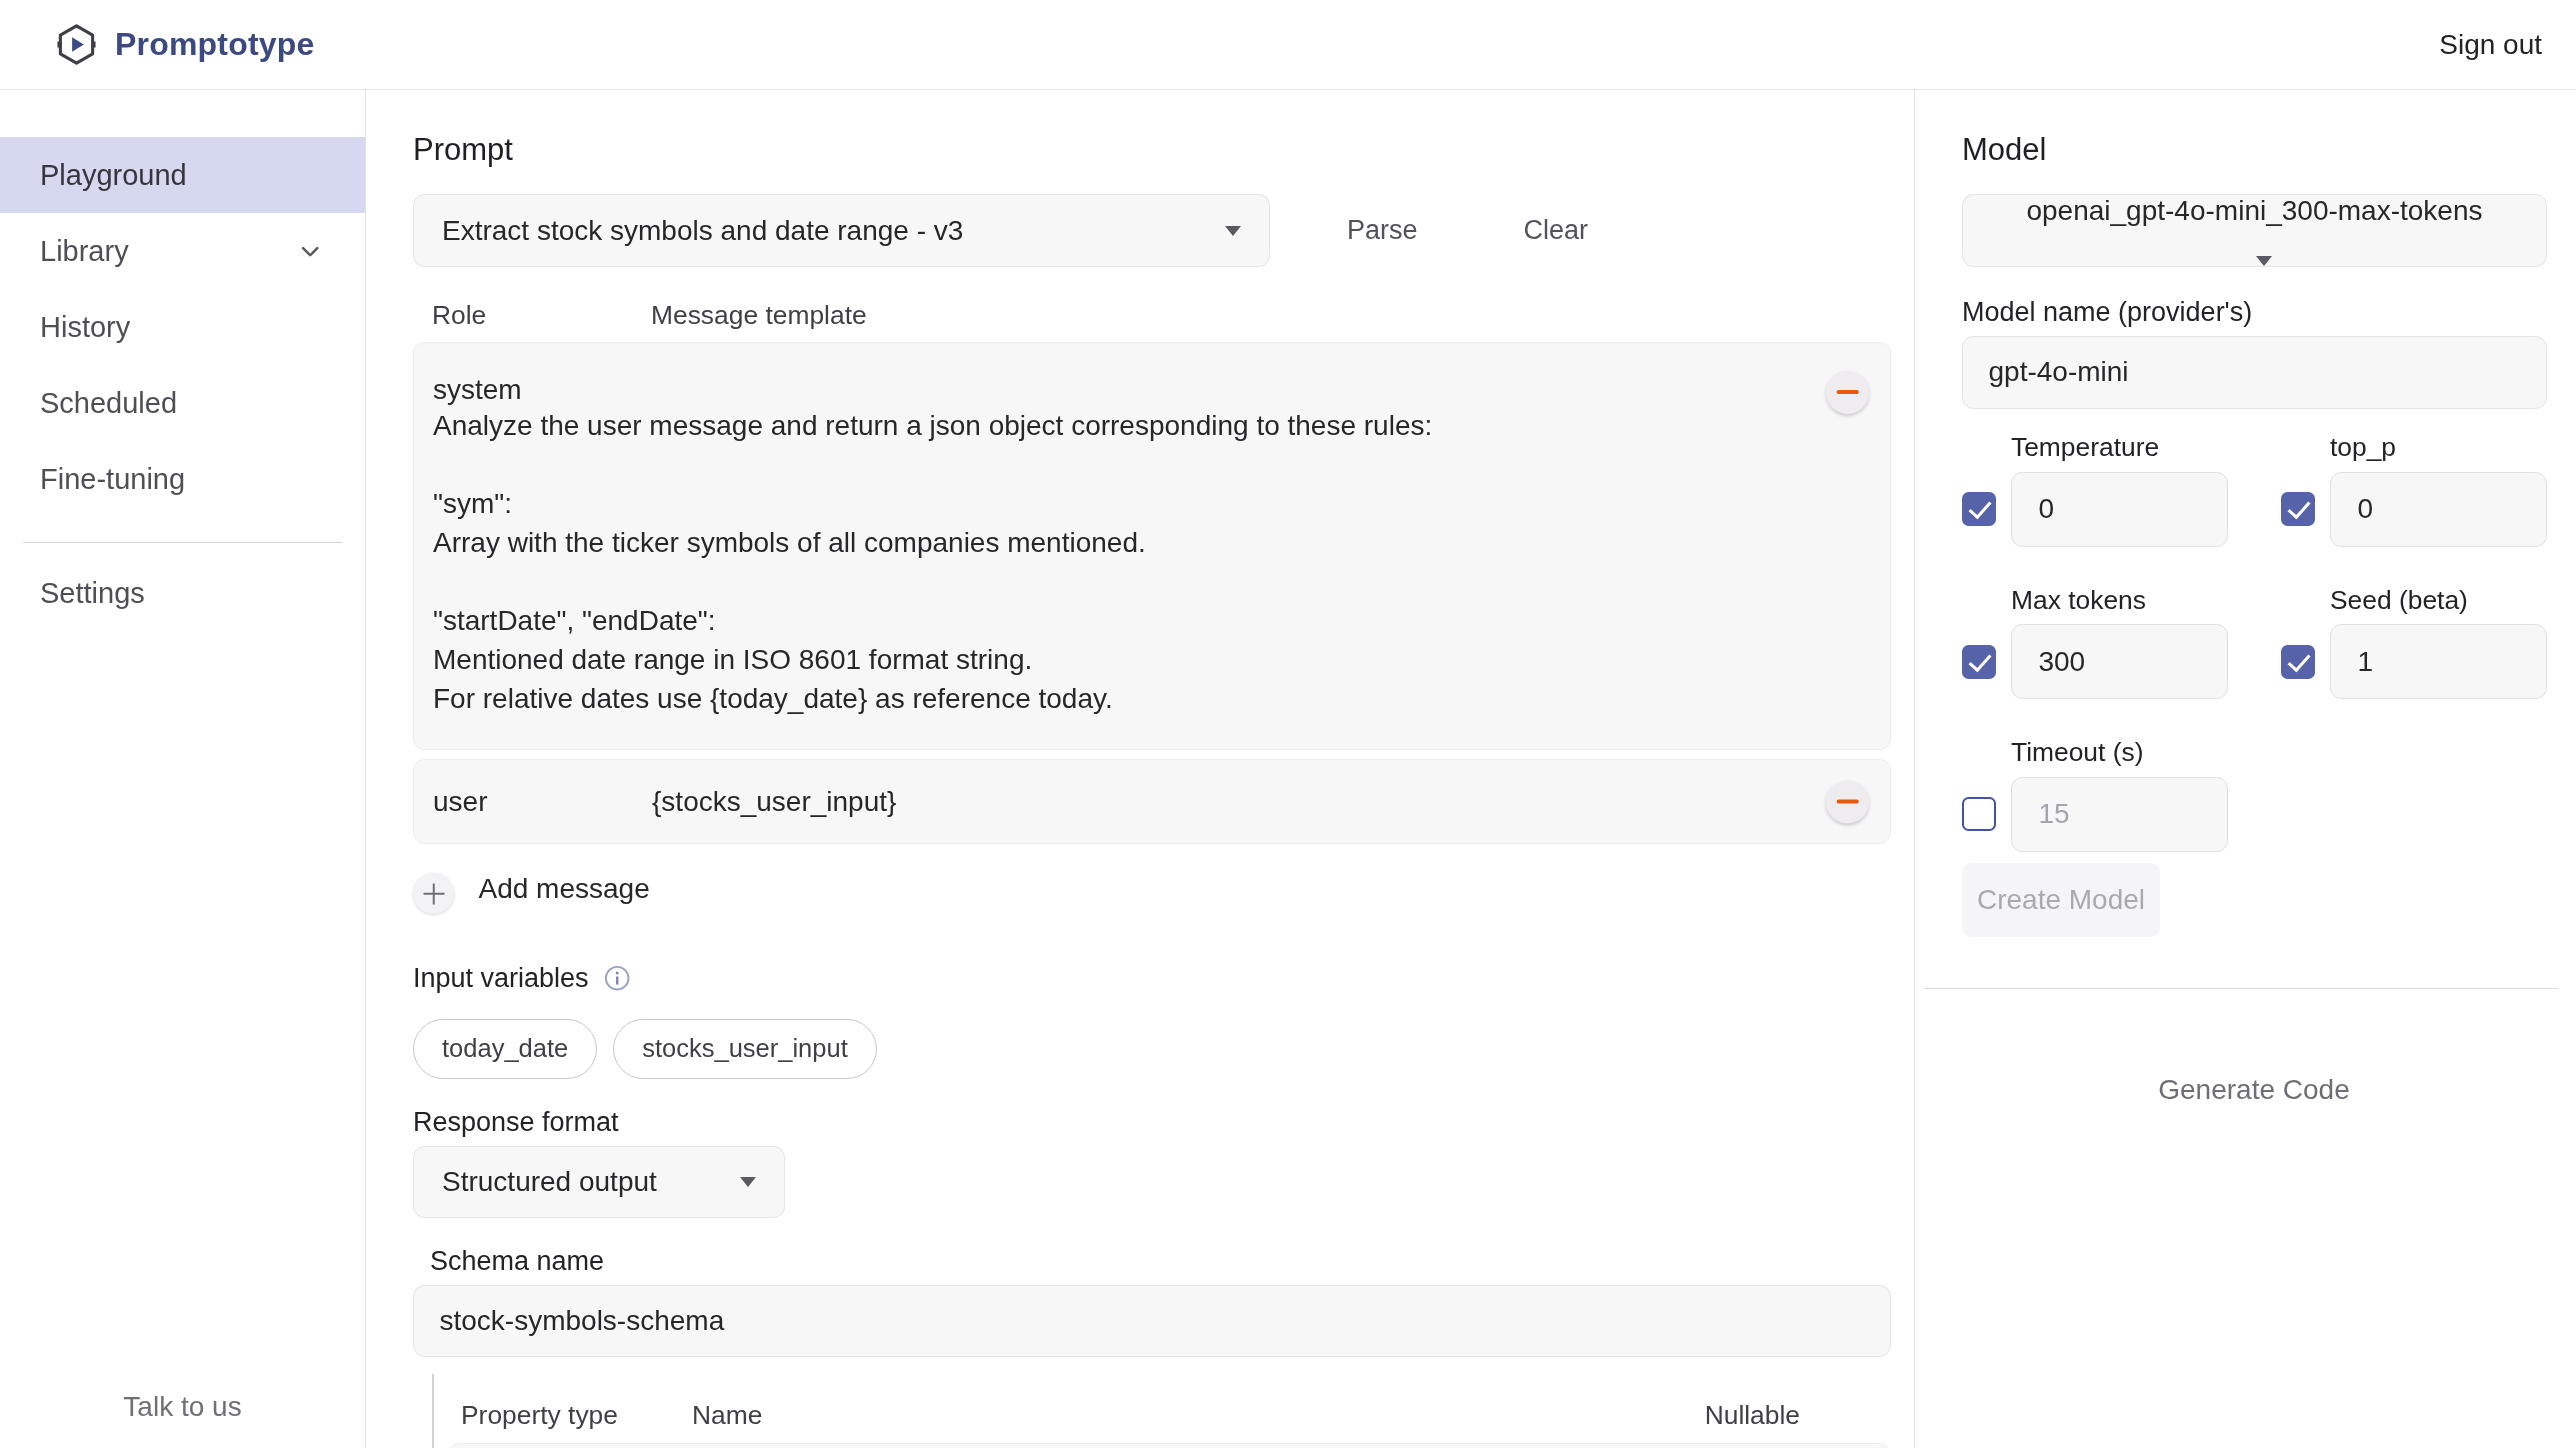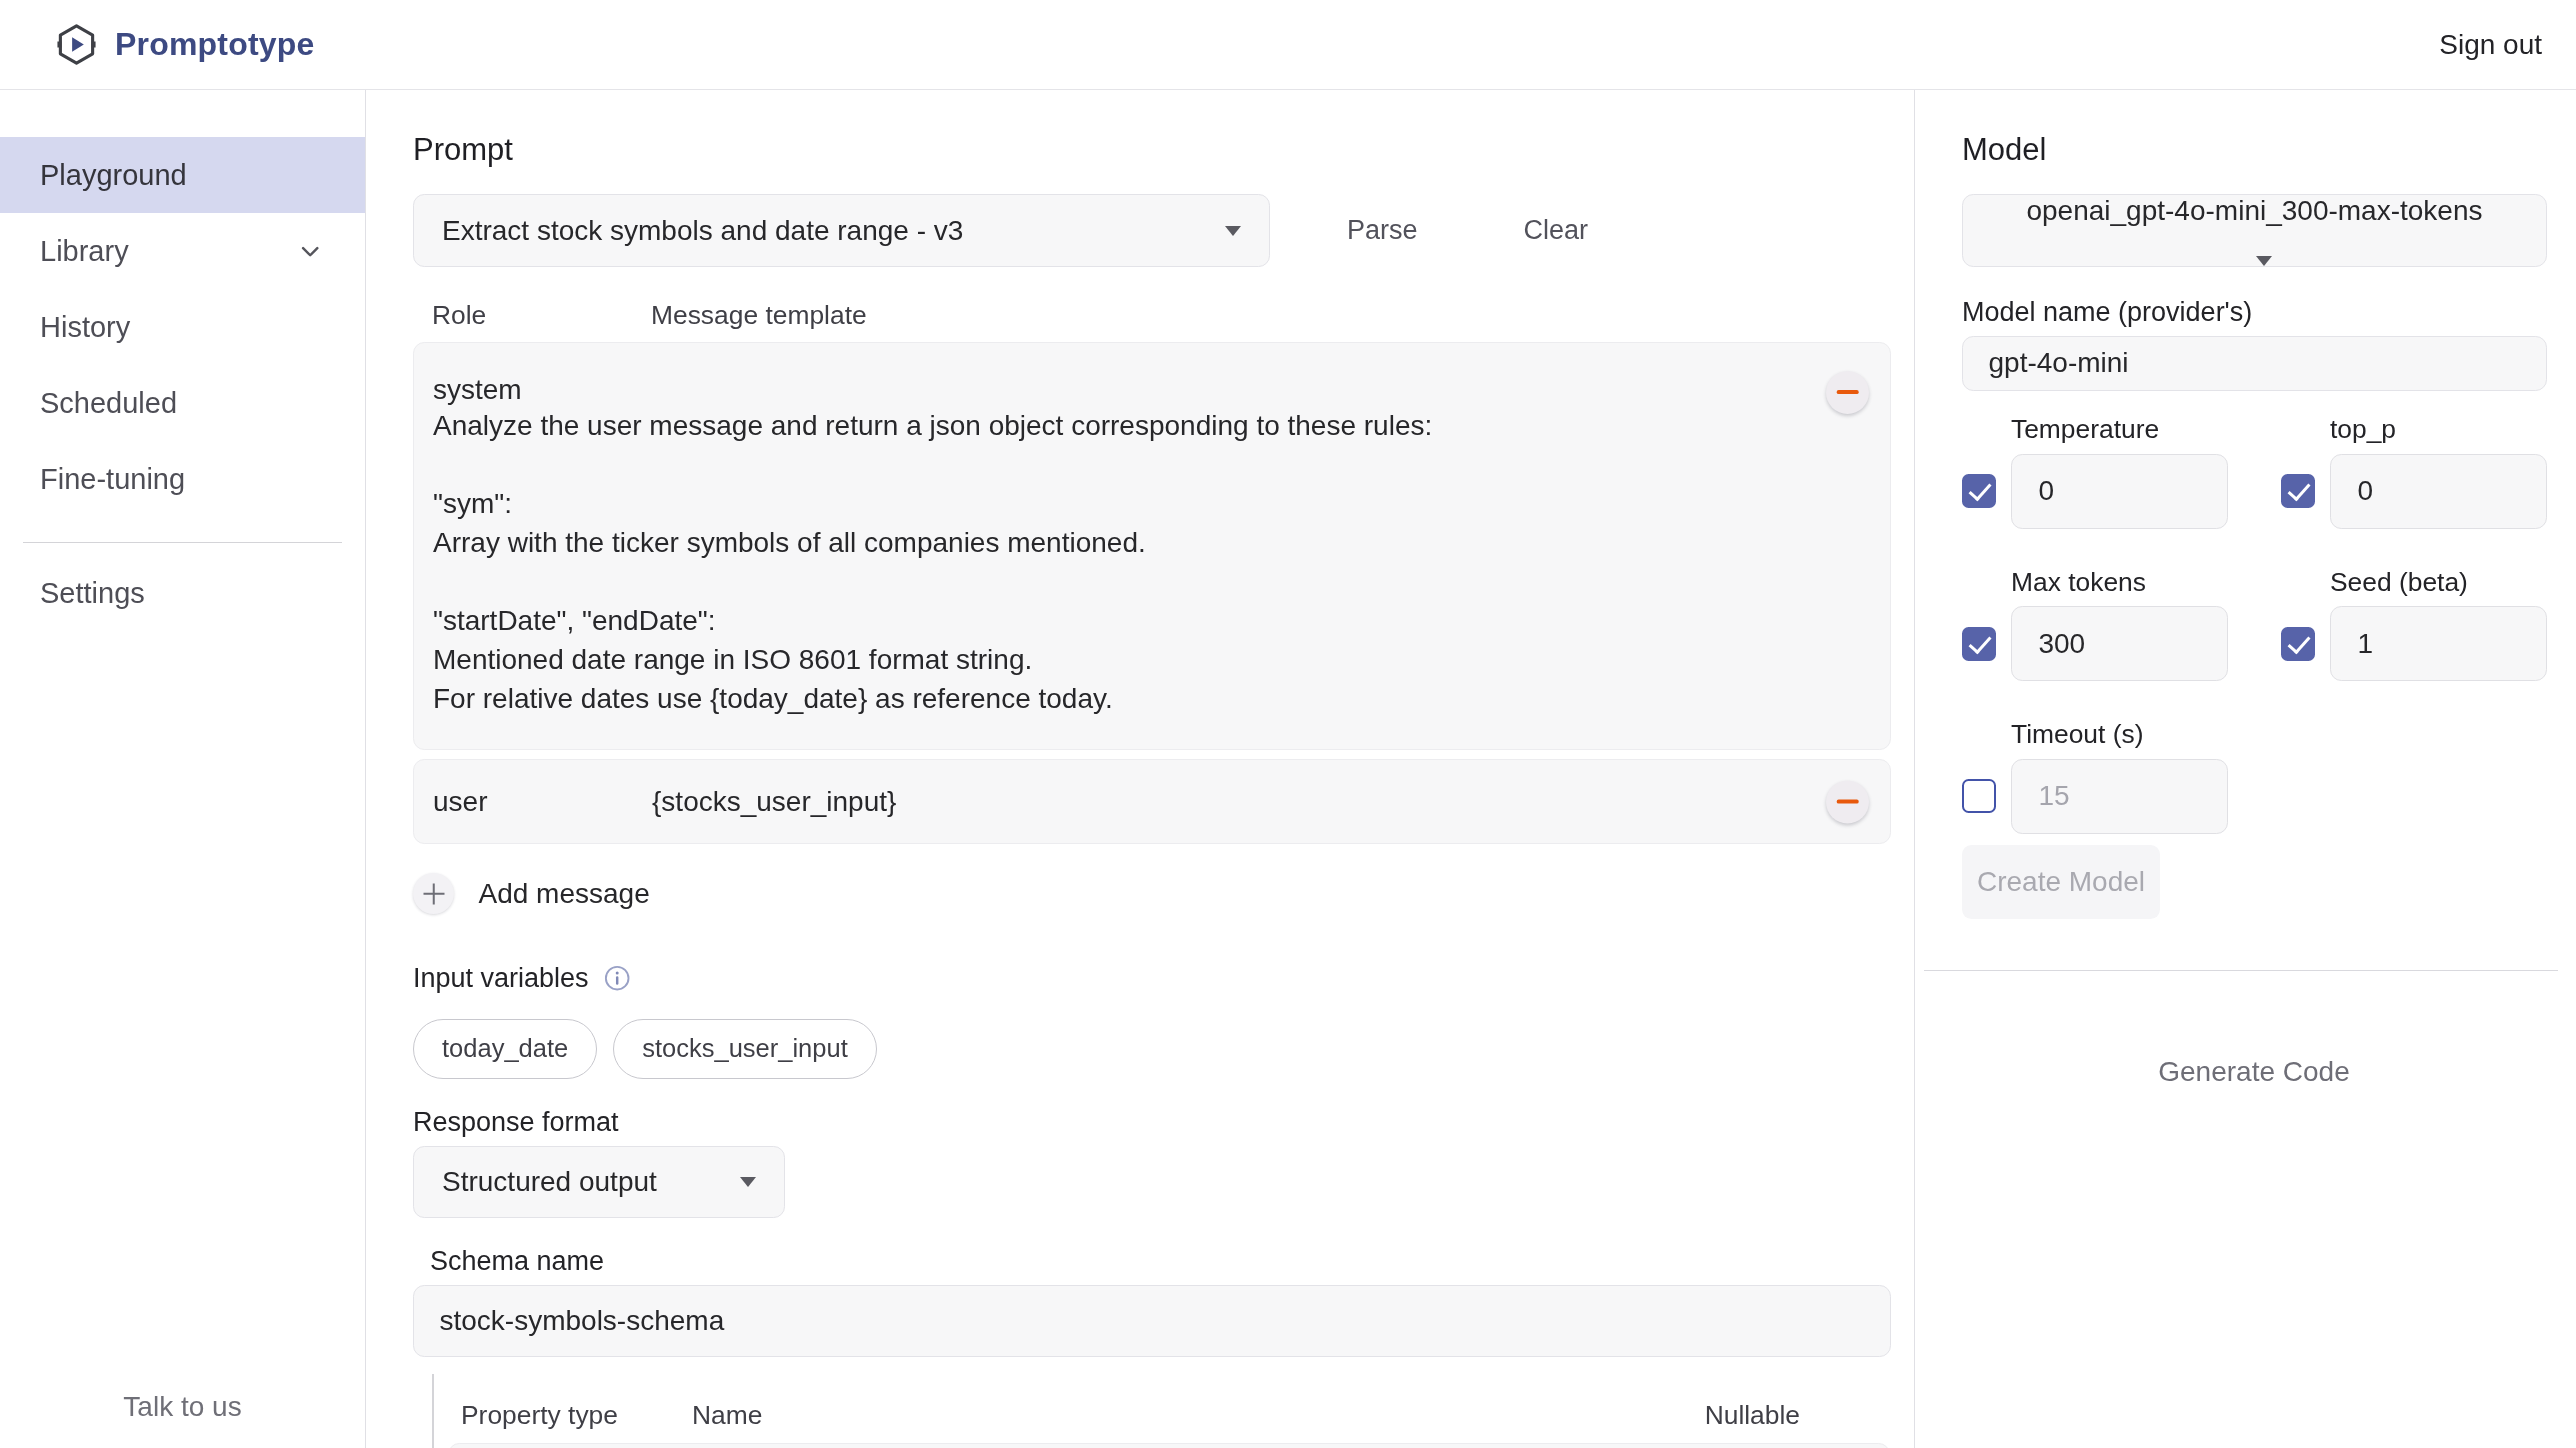--- a/index.html
+++ b/index.html
@@ -53,21 +53,21 @@
   .msg-lines { flex:1; }
   .msg-line { font-size:28px; line-height:39px; min-height:39px; color:#27272a; }
 
   .round-btn { width:43px; height:43px; border-radius:50%; background:#efecf0;
                box-shadow:0 1.9px 3.8px rgba(40,40,60,.22); position:relative; cursor:pointer; flex:none; }
   .round-btn::after { content:""; position:absolute; left:50%; top:50%; transform:translate(-50%,-50%);
                       width:22.6px; height:3.8px; border-radius:1.9px; background:#e8590c; }
   .msg-card.system .round-btn { position:absolute; right:21px; top:28px; }
   .msg-card.user .round-btn { position:absolute; right:21px; top:50%; transform:translateY(-50%); }
 
-  .add-row { display:flex; align-items:center; margin-top:29px; gap:24.5px; }
+  .add-row { display:flex; align-items:flex-start; margin-top:29px; gap:24.5px; }
   .plus-btn { width:41px; height:41px; border-radius:50%; background:#f3f2f5;
               box-shadow:0 0.9px 2.8px rgba(40,40,60,.18); position:relative; cursor:pointer; flex:none; }
   .plus-btn::before, .plus-btn::after { content:""; position:absolute; background:#6e6e76; left:50%; top:50%; }
   .plus-btn::before { width:21px; height:2.5px; transform:translate(-50%,-50%); }
   .plus-btn::after { width:2.5px; height:21px; transform:translate(-50%,-50%); }
   .add-label { font-size:28px; color:#27272a; }
 
   .iv-row { display:flex; align-items:center; gap:15px; margin-top:49px; }
   .iv-label { font-size:27px; color:#232327; }
   .chips { display:flex; gap:16px; margin-top:24.5px; }
@@ -101,21 +101,21 @@
   .checkbox.checked { background:#5763a9; border-color:#5763a9; }
   .checkbox.checked::after { content:""; position:absolute; left:10.4px; top:2.8px; width:9.4px; height:18px;
                              border:solid #fff; border-width:0 3.4px 3.4px 0; transform:rotate(42deg); }
   .checkbox.small { width:28px; height:28px; border-radius:5.7px; }
 
   
   .panel { position:absolute; left:1914px; top:90px; width:662px; height:1359px;
            border-left:0.9px solid #e0e0e5; padding:0 30px 0 47px; }
   .panel .dd { width:585px; margin-top:26.4px;flex-direction:column; }
   .panel-label { margin-top:30px; font-size:27px; color:#232327; }
-  .panel-input { margin-top:7.5px; width:585px; height:55px; background:#f7f7f8; border:1.4px solid #e3e3e8;
+  .panel-input { margin-top:7.5px; width:585px; height:73px; background:#f7f7f8; border:1.4px solid #e3e3e8;
                  border-radius:11.3px; padding:0 25.5px; font-size:28px; color:#27272a; font-family:inherit; }
 
   .params { margin-top:23.6px; display:grid; grid-template-columns:266px 266px; column-gap:53px; row-gap:38px; }
   .param-label { margin-left:49px; font-size:26.4px; color:#232327; height:32px; }
   .param-row { display:flex; align-items:center; gap:15px; margin-top:7.5px; }
   .param-input { width:217px; height:75px; background:#f7f7f8; border:1.4px solid #e0e0e4;
                  border-radius:11.3px; padding:0 26.4px; font-size:28px; color:#27272a; font-family:inherit; }
   .param-input::placeholder { color:#a5a5ad; }
   .param-input:disabled { background:#f7f7f8; }
 

